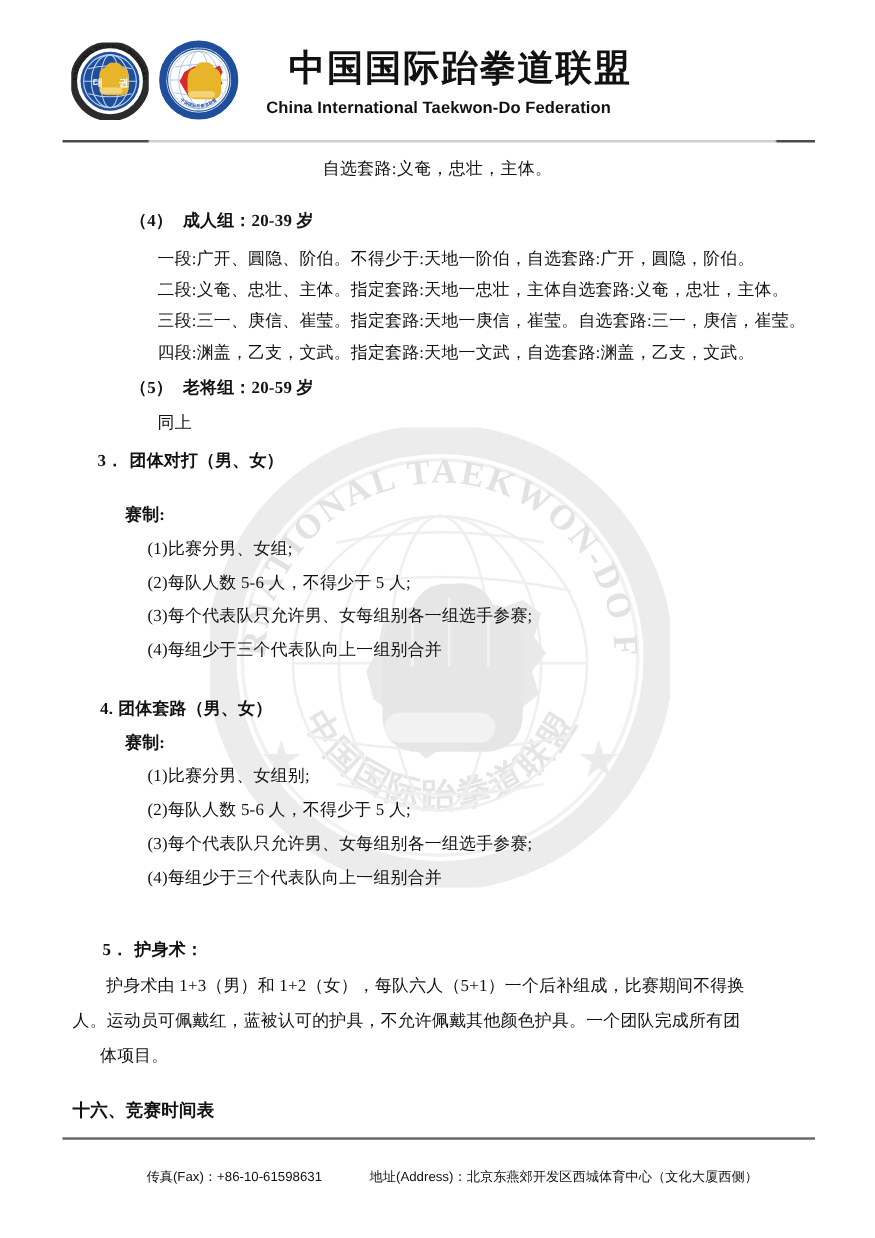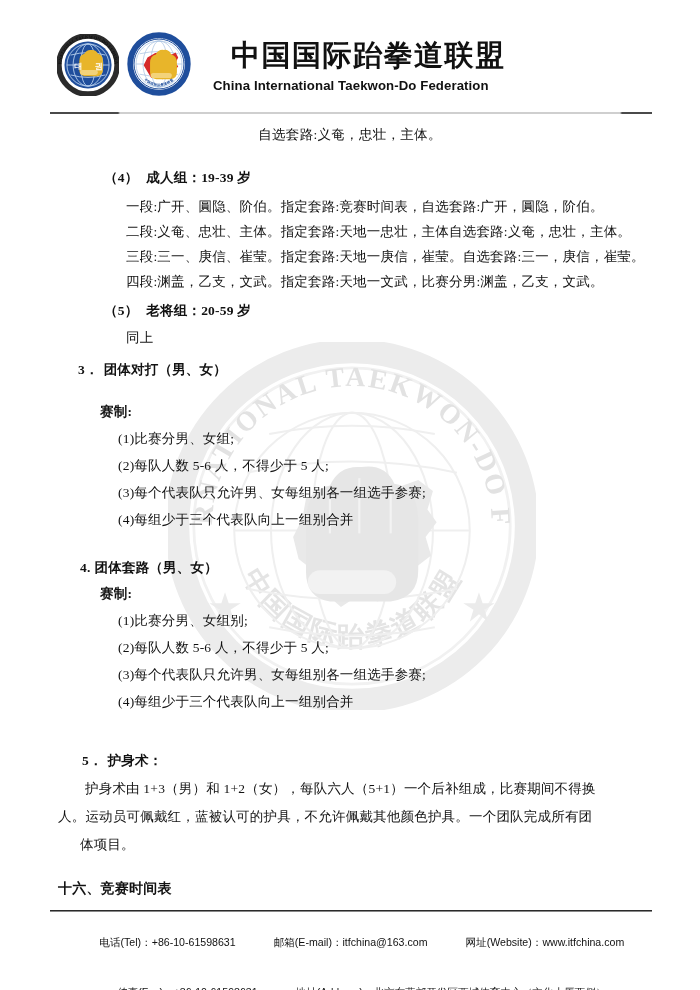--- a/index.html
+++ b/index.html
@@ -275,27 +275,27 @@
     </div>
 
     <div class="header-rule"></div>
   </div>
 
   <div class="content">
 
     <div class="blk line t-center" style="left:0; top:8px; width:700px;">自选套路:义奄，忠壮，主体。</div>
 
     <div class="blk" style="left:104px; top:50px;">
-      <span class="line t-body t-bold">（4）</span><span style="display:inline-block;width:8px"></span><span class="line t-body t-bold">成人组：19-39 岁</span>
-    </div>
-
-    <div class="blk line t-body" style="left:126px; top:80px;">一段:广开、圓隐、阶伯。指定套路:竞赛时间表，自选套路:广开，圓隐，阶伯。</div>
+      <span class="line t-body t-bold">（4）</span><span style="display:inline-block;width:8px"></span><span class="line t-body t-bold">成人组：20-39 岁</span>
+    </div>
+
+    <div class="blk line t-body" style="left:126px; top:80px;">一段:广开、圓隐、阶伯。不得少于:天地一阶伯，自选套路:广开，圓隐，阶伯。</div>
     <div class="blk line t-body" style="left:126px; top:105px;">二段:义奄、忠壮、主体。指定套路:天地一忠壮，主体自选套路:义奄，忠壮，主体。</div>
     <div class="blk line t-body" style="left:126px; top:130px;">三段:三一、庚信、崔莹。指定套路:天地一庚信，崔莹。自选套路:三一，庚信，崔莹。</div>
-    <div class="blk line t-body" style="left:126px; top:155px;">四段:渊盖，乙支，文武。指定套路:天地一文武，比赛分男:渊盖，乙支，文武。</div>
+    <div class="blk line t-body" style="left:126px; top:155px;">四段:渊盖，乙支，文武。指定套路:天地一文武，自选套路:渊盖，乙支，文武。</div>
 
     <div class="blk" style="left:104px; top:183px;">
       <span class="line t-body t-bold">（5）</span><span style="display:inline-block;width:8px"></span><span class="line t-body t-bold">老将组：20-59 岁</span>
     </div>
     <div class="blk line t-body" style="left:126px; top:211px;">同上</div>
 
     <div class="blk" style="left:78px; top:242px;">
       <span class="line t-body t-bold">3．</span><span style="display:inline-block;width:5px"></span><span class="line t-body t-bold">团体对打（男、女）</span>
     </div>
     <div class="blk line t-body t-bold" style="left:100px; top:285px;">赛制:</div>
@@ -321,23 +321,20 @@
     <div class="blk line t-body" style="left:58px; top:718px;margin-left:22px;">体项目。</div>
 
     <div class="blk line t-body t-bold" style="left:58px; top:762px; font-size:14px;">十六、竞赛时间表</div>
 
   </div>
 
   <div class="footer" style="height:80px;">
     <div class="footer-rule"></div>
     <div class="footer-lines">
 
-      <div class="footer-row">
-        <span class="seg">电话(Tel)：</span><span class="seg">+86-10-61598631</span><span class="gap-b"></span><span class="seg">邮箱(E-mail)：</span><span class="seg">itfchina@163.com</span><span class="gap-b"></span><span class="seg">网址(Website)：</span><span class="seg">www.itfchina.com</span>
-      </div>
 
       <div class="footer-row">
         <span class="seg">传真(Fax)：</span><span class="seg">+86-10-61598631</span><span class="gap-b"></span><span class="seg">地址(Address)：</span><span class="seg">北京东燕郊开发区西城体育中心（文化大厦西侧）</span>
       </div>
 
     </div>
   </div>
 
 </div>
 

